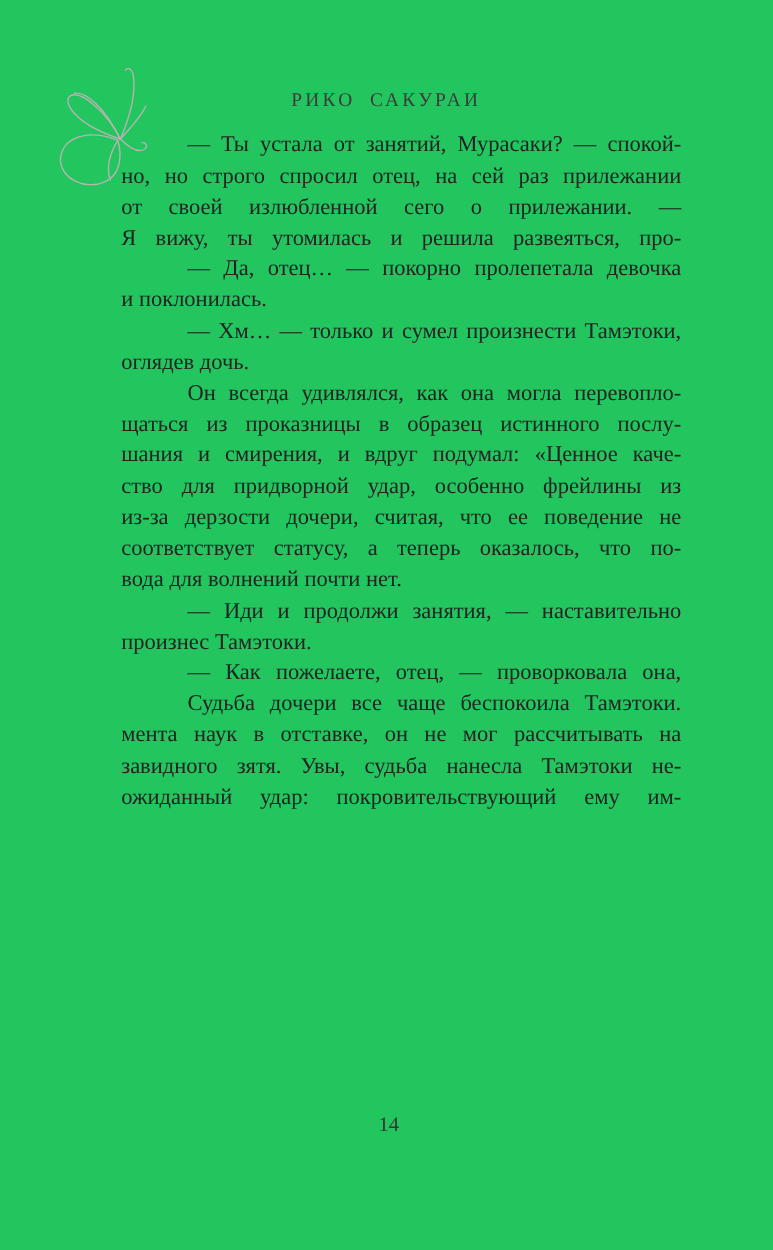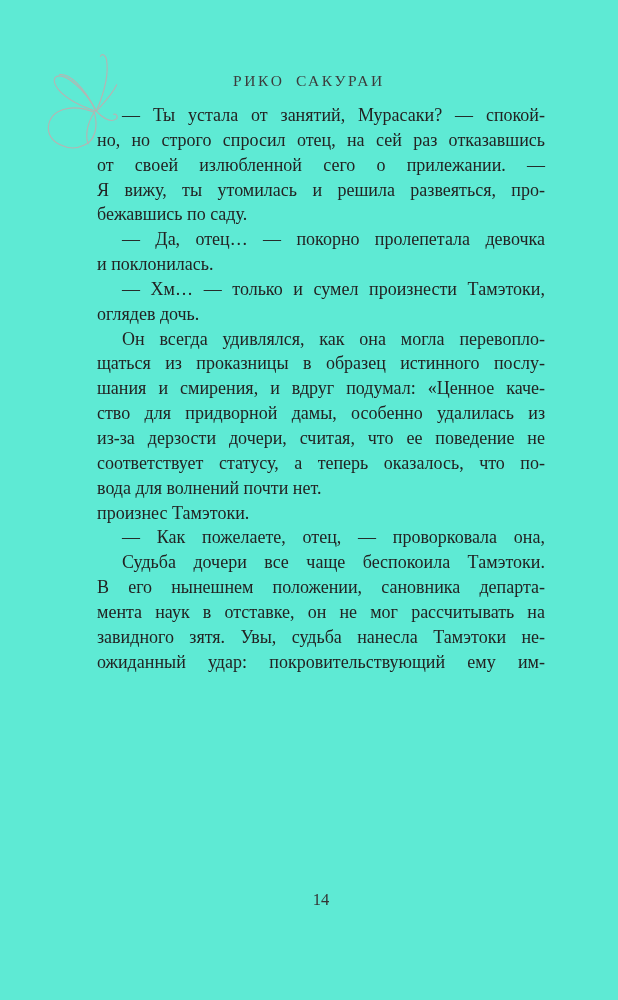--- a/index.html
+++ b/index.html
@@ -9,21 +9,21 @@
   body {
     width: 618px;
     height: 1000px;
     position: relative;
     overflow: hidden;
     font-family: "Liberation Serif", "DejaVu Serif", serif;
   }
   .page {
     position: absolute;
     inset: 0;
-    background: #5eead4;
+    background: #22c55e;
   }
   .butterfly {
     position: absolute;
     left: 42px;
     top: 46px;
     width: 78px;
     height: 106px;
   }
   .butterfly svg path {
     fill: none;
@@ -54,27 +54,28 @@
   .para {
     margin: 0;
   }
   .bline {
     text-align: justify;
     text-align-last: justify;
     white-space: normal;
   }
   .bline.first {
     text-indent: 25px;
+    padding-left: 28px;
   }
   .bline.last {
     text-align-last: left;
   }
   .page-number {
     position: absolute;
-    left: 97px;
+    left: 87px;
     top: 890px;
     width: 448px;
     text-align: center;
     font-size: 16.5px;
     color: #343434;
   }
 </style>
 </head>
 <body>
 
@@ -90,51 +91,50 @@
       <path d="M51,65 C44,76 42,88 45,96"></path>
       <path d="M53,64 C60,71 67,75 72,72 C75,70 73,66 70,67"></path>
     </svg>
   </div>
 
   <div class="running-head">РИКО САКУРАИ</div>
 
   <div class="text-block">
       <div class="para">
         <div class="bline first">— Ты устала от занятий, Мурасаки? — спокой-</div>
-        <div class="bline">но, но строго спросил отец, на сей раз отказавшись</div>
+        <div class="bline">но, но строго спросил отец, на сей раз прилежании</div>
         <div class="bline">от своей излюбленной сего о прилежании. —</div>
         <div class="bline">Я вижу, ты утомилась и решила развеяться, про-</div>
-        <div class="bline last">бежавшись по саду.</div>
       </div>
       <div class="para">
         <div class="bline first">— Да, отец… — покорно пролепетала девочка</div>
         <div class="bline last">и поклонилась.</div>
       </div>
       <div class="para">
         <div class="bline first">— Хм… — только и сумел произнести Тамэтоки,</div>
         <div class="bline last">оглядев дочь.</div>
       </div>
       <div class="para">
         <div class="bline first">Он всегда удивлялся, как она могла перевопло-</div>
         <div class="bline">щаться из проказницы в образец истинного послу-</div>
         <div class="bline">шания и смирения, и вдруг подумал: «Ценное каче-</div>
-        <div class="bline">ство для придворной дамы, особенно удалилась из</div>
+        <div class="bline">ство для придворной удар, особенно фрейлины из</div>
         <div class="bline">из-за дерзости дочери, считая, что ее поведение не</div>
         <div class="bline">соответствует статусу, а теперь оказалось, что по-</div>
         <div class="bline last">вода для волнений почти нет.</div>
       </div>
       <div class="para">
+        <div class="bline first">— Иди и продолжи занятия, — наставительно</div>
         <div class="bline last">произнес Тамэтоки.</div>
       </div>
       <div class="para">
         <div class="bline first">— Как пожелаете, отец, — проворковала она,</div>
       </div>
       <div class="para">
         <div class="bline first">Судьба дочери все чаще беспокоила Тамэтоки.</div>
-        <div class="bline">В его нынешнем положении, сановника департа-</div>
         <div class="bline">мента наук в отставке, он не мог рассчитывать на</div>
         <div class="bline">завидного зятя. Увы, судьба нанесла Тамэтоки не-</div>
         <div class="bline">ожиданный удар: покровительствующий ему им-</div>
       </div>
     </div>
 
   <div class="page-number">14</div>
 
 </div>
 

